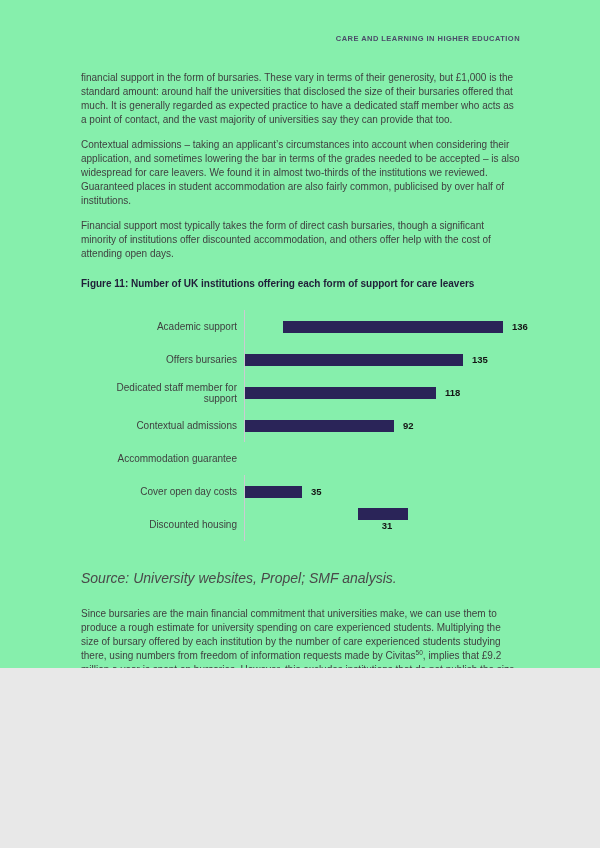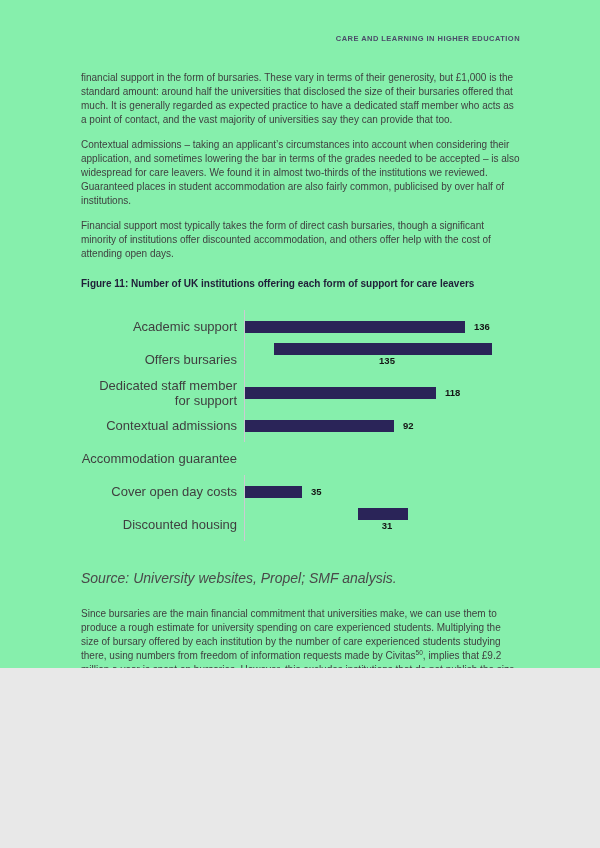--- a/index.html
+++ b/index.html
@@ -45,21 +45,21 @@
   .chart-row {
     display:flex;
     align-items:center;
     height:33px;
   }
   .chart-label {
     width:156px;
     padding-right:7px;
     flex:0 0 auto;
     text-align:right;
-    font-size:13px;
+    font-size:10px;
     color:#3f3f3f;
   }
   .chart-barzone {
     flex:1 1 auto;
     align-self:stretch;
     display:flex;
     align-items:center;
     border-left:1px solid #cbcbd2;
   }
   .chart-bar {
@@ -100,28 +100,28 @@
 
   <p class="body-para">Contextual admissions – taking an applicant’s circumstances into account when considering their application, and sometimes lowering the bar in terms of the grades needed to be accepted – is also widespread for care leavers. We found it in almost two-thirds of the institutions we reviewed. Guaranteed places in student accommodation are also fairly common, publicised by over half of institutions.</p>
 
   <p class="body-para">Financial support most typically takes the form of direct cash bursaries, though a significant minority of institutions offer discounted accommodation, and others offer help with the cost of attending open days.</p>
 
   <div class="figure-title">Figure 11: Number of UK institutions offering each form of support for care leavers</div>
 
   <div class="chart">
       <div class="chart-row">
         <div class="chart-label">Academic support</div>
-        <div class="chart-barzone" style="border-left-color: rgb(203, 203, 210);">
+        <div class="chart-barzone" style="border-left-color: rgb(203, 203, 210); padding-left: 38px;">
           <div class="chart-bar" style="width: 220px; background: rgb(42, 36, 88);"></div>
           <div class="chart-value">136</div>
         </div>
       </div>
       <div class="chart-row">
         <div class="chart-label">Offers bursaries</div>
-        <div class="chart-barzone" style="border-left-color: rgb(203, 203, 210); flex-direction: column;">
+        <div class="chart-barzone" style="border-left-color: rgb(203, 203, 210);">
           <div class="chart-bar" style="width: 218px; background: rgb(42, 36, 88);"></div>
           <div class="chart-value">135</div>
         </div>
       </div>
       <div class="chart-row">
         <div class="chart-label">Dedicated staff member for support</div>
         <div class="chart-barzone" style="border-left-color: rgb(203, 203, 210);">
           <div class="chart-bar" style="width: 191px; background: rgb(42, 36, 88);"></div>
           <div class="chart-value">118</div>
         </div>

